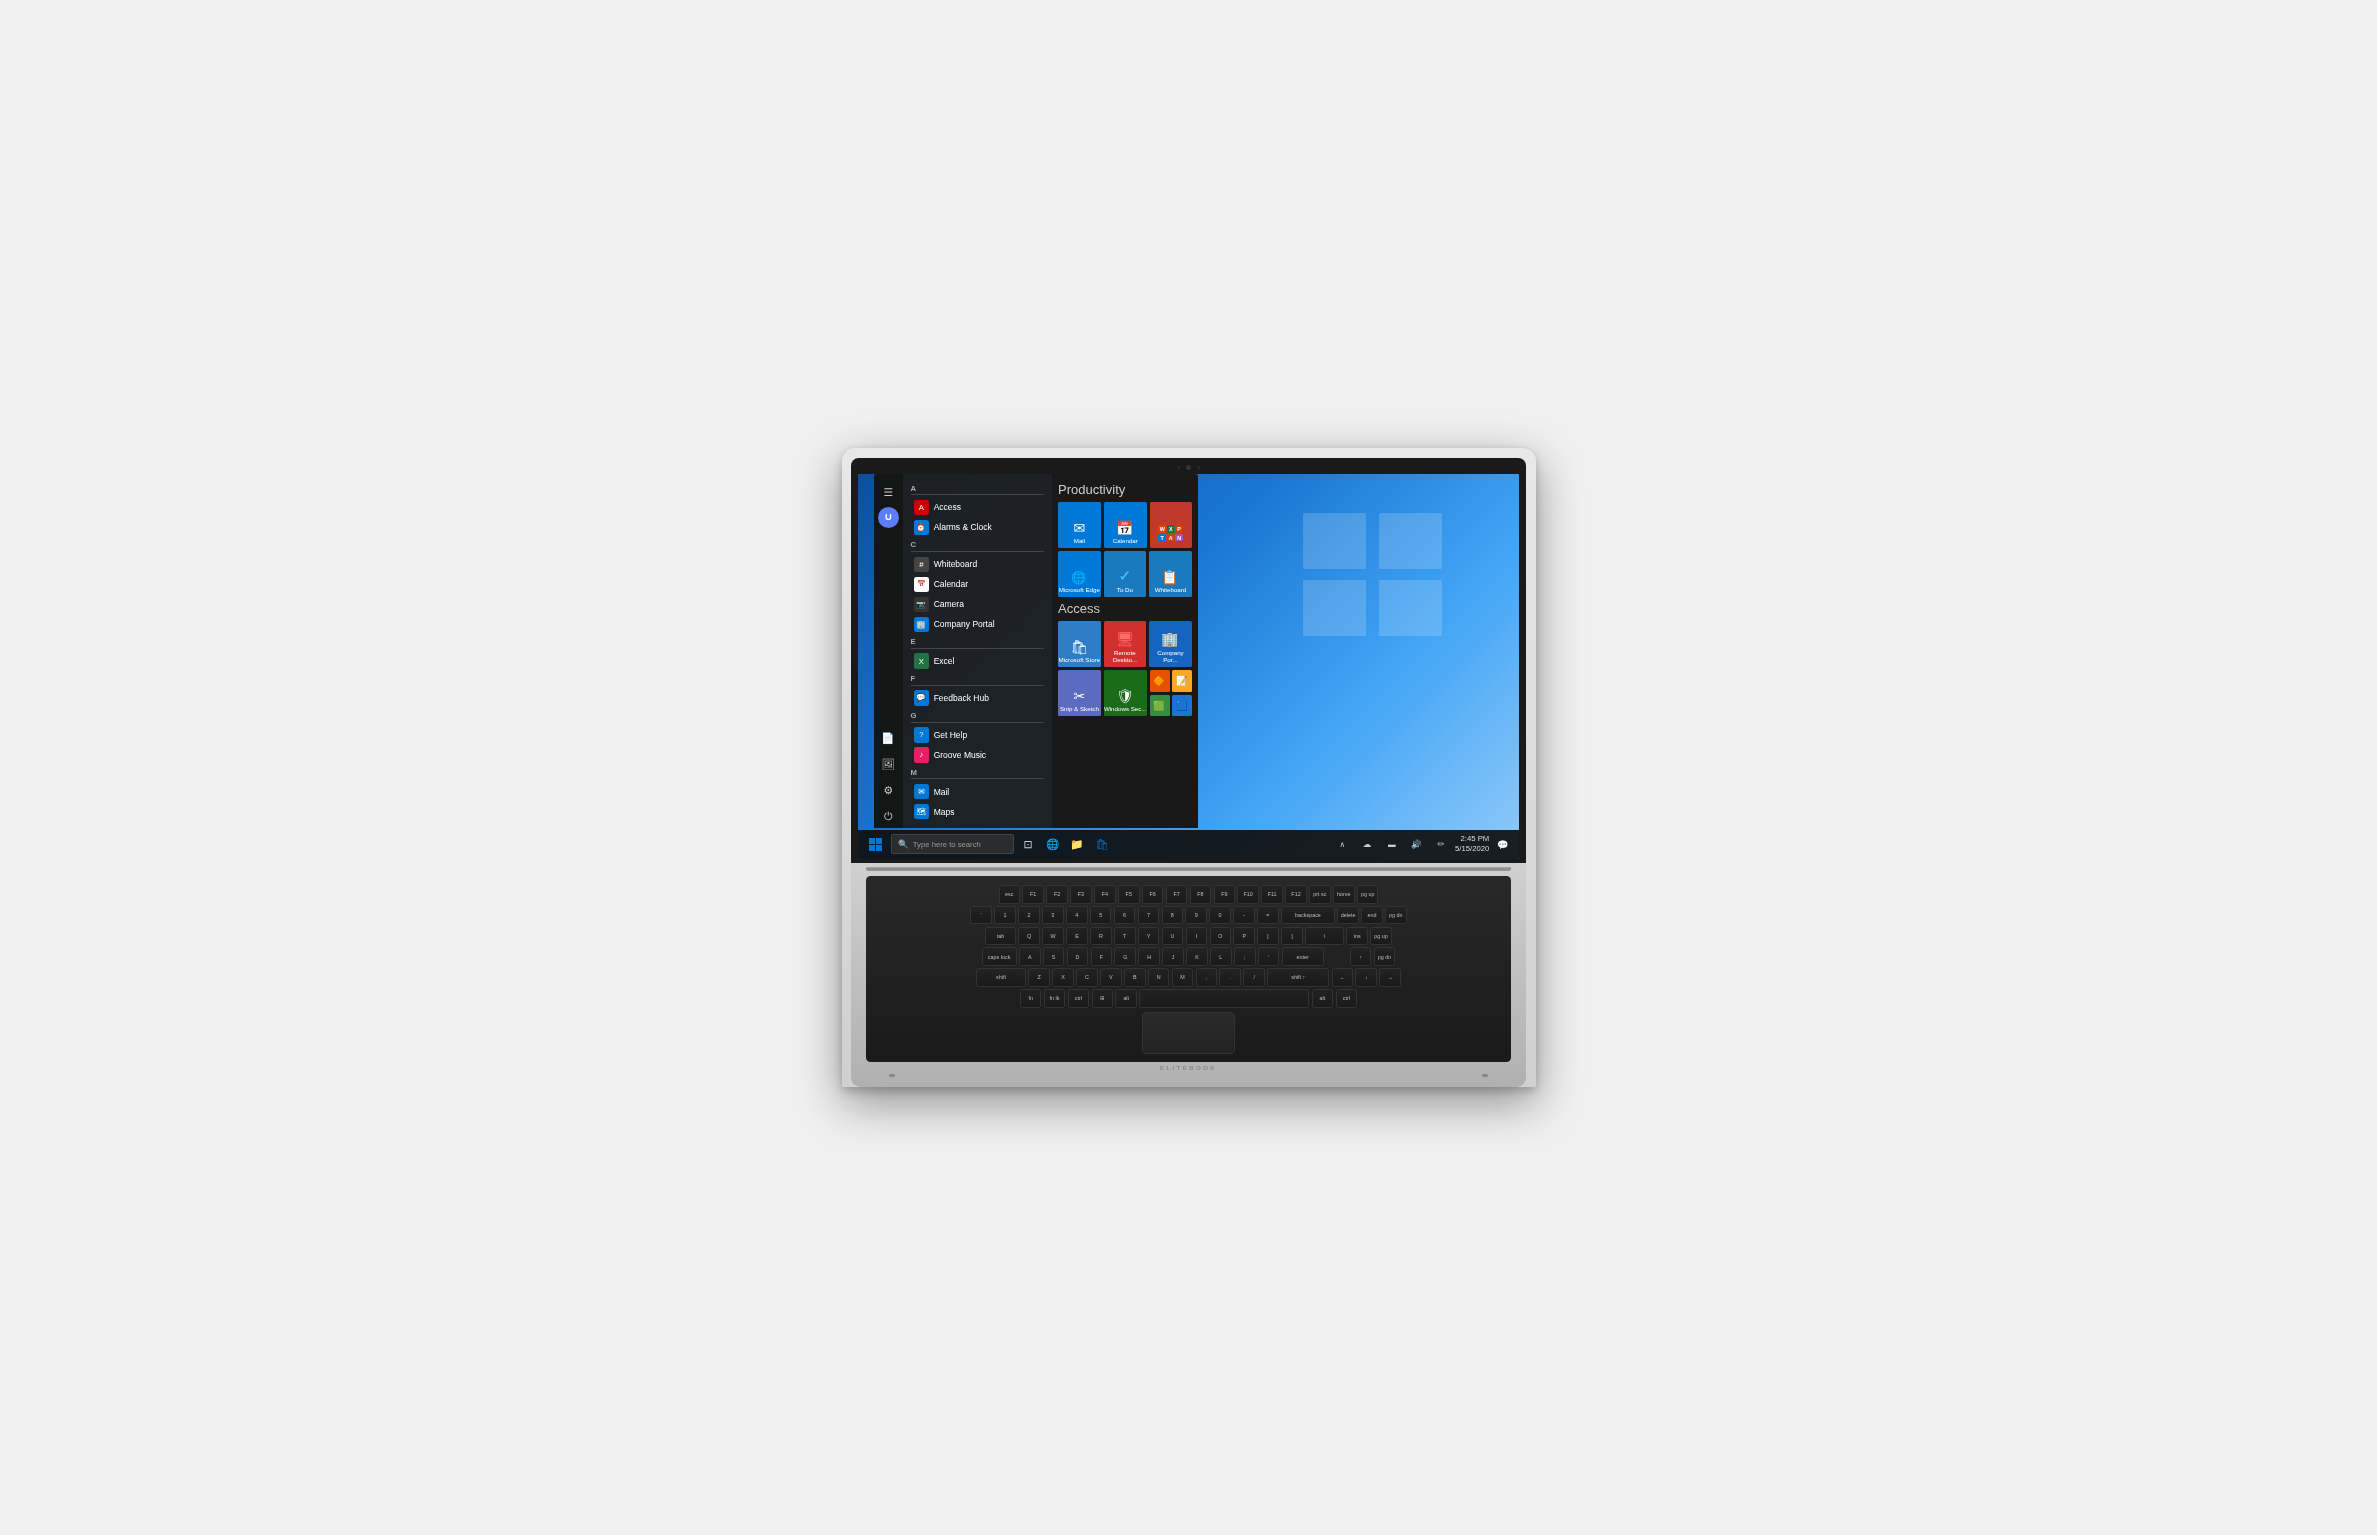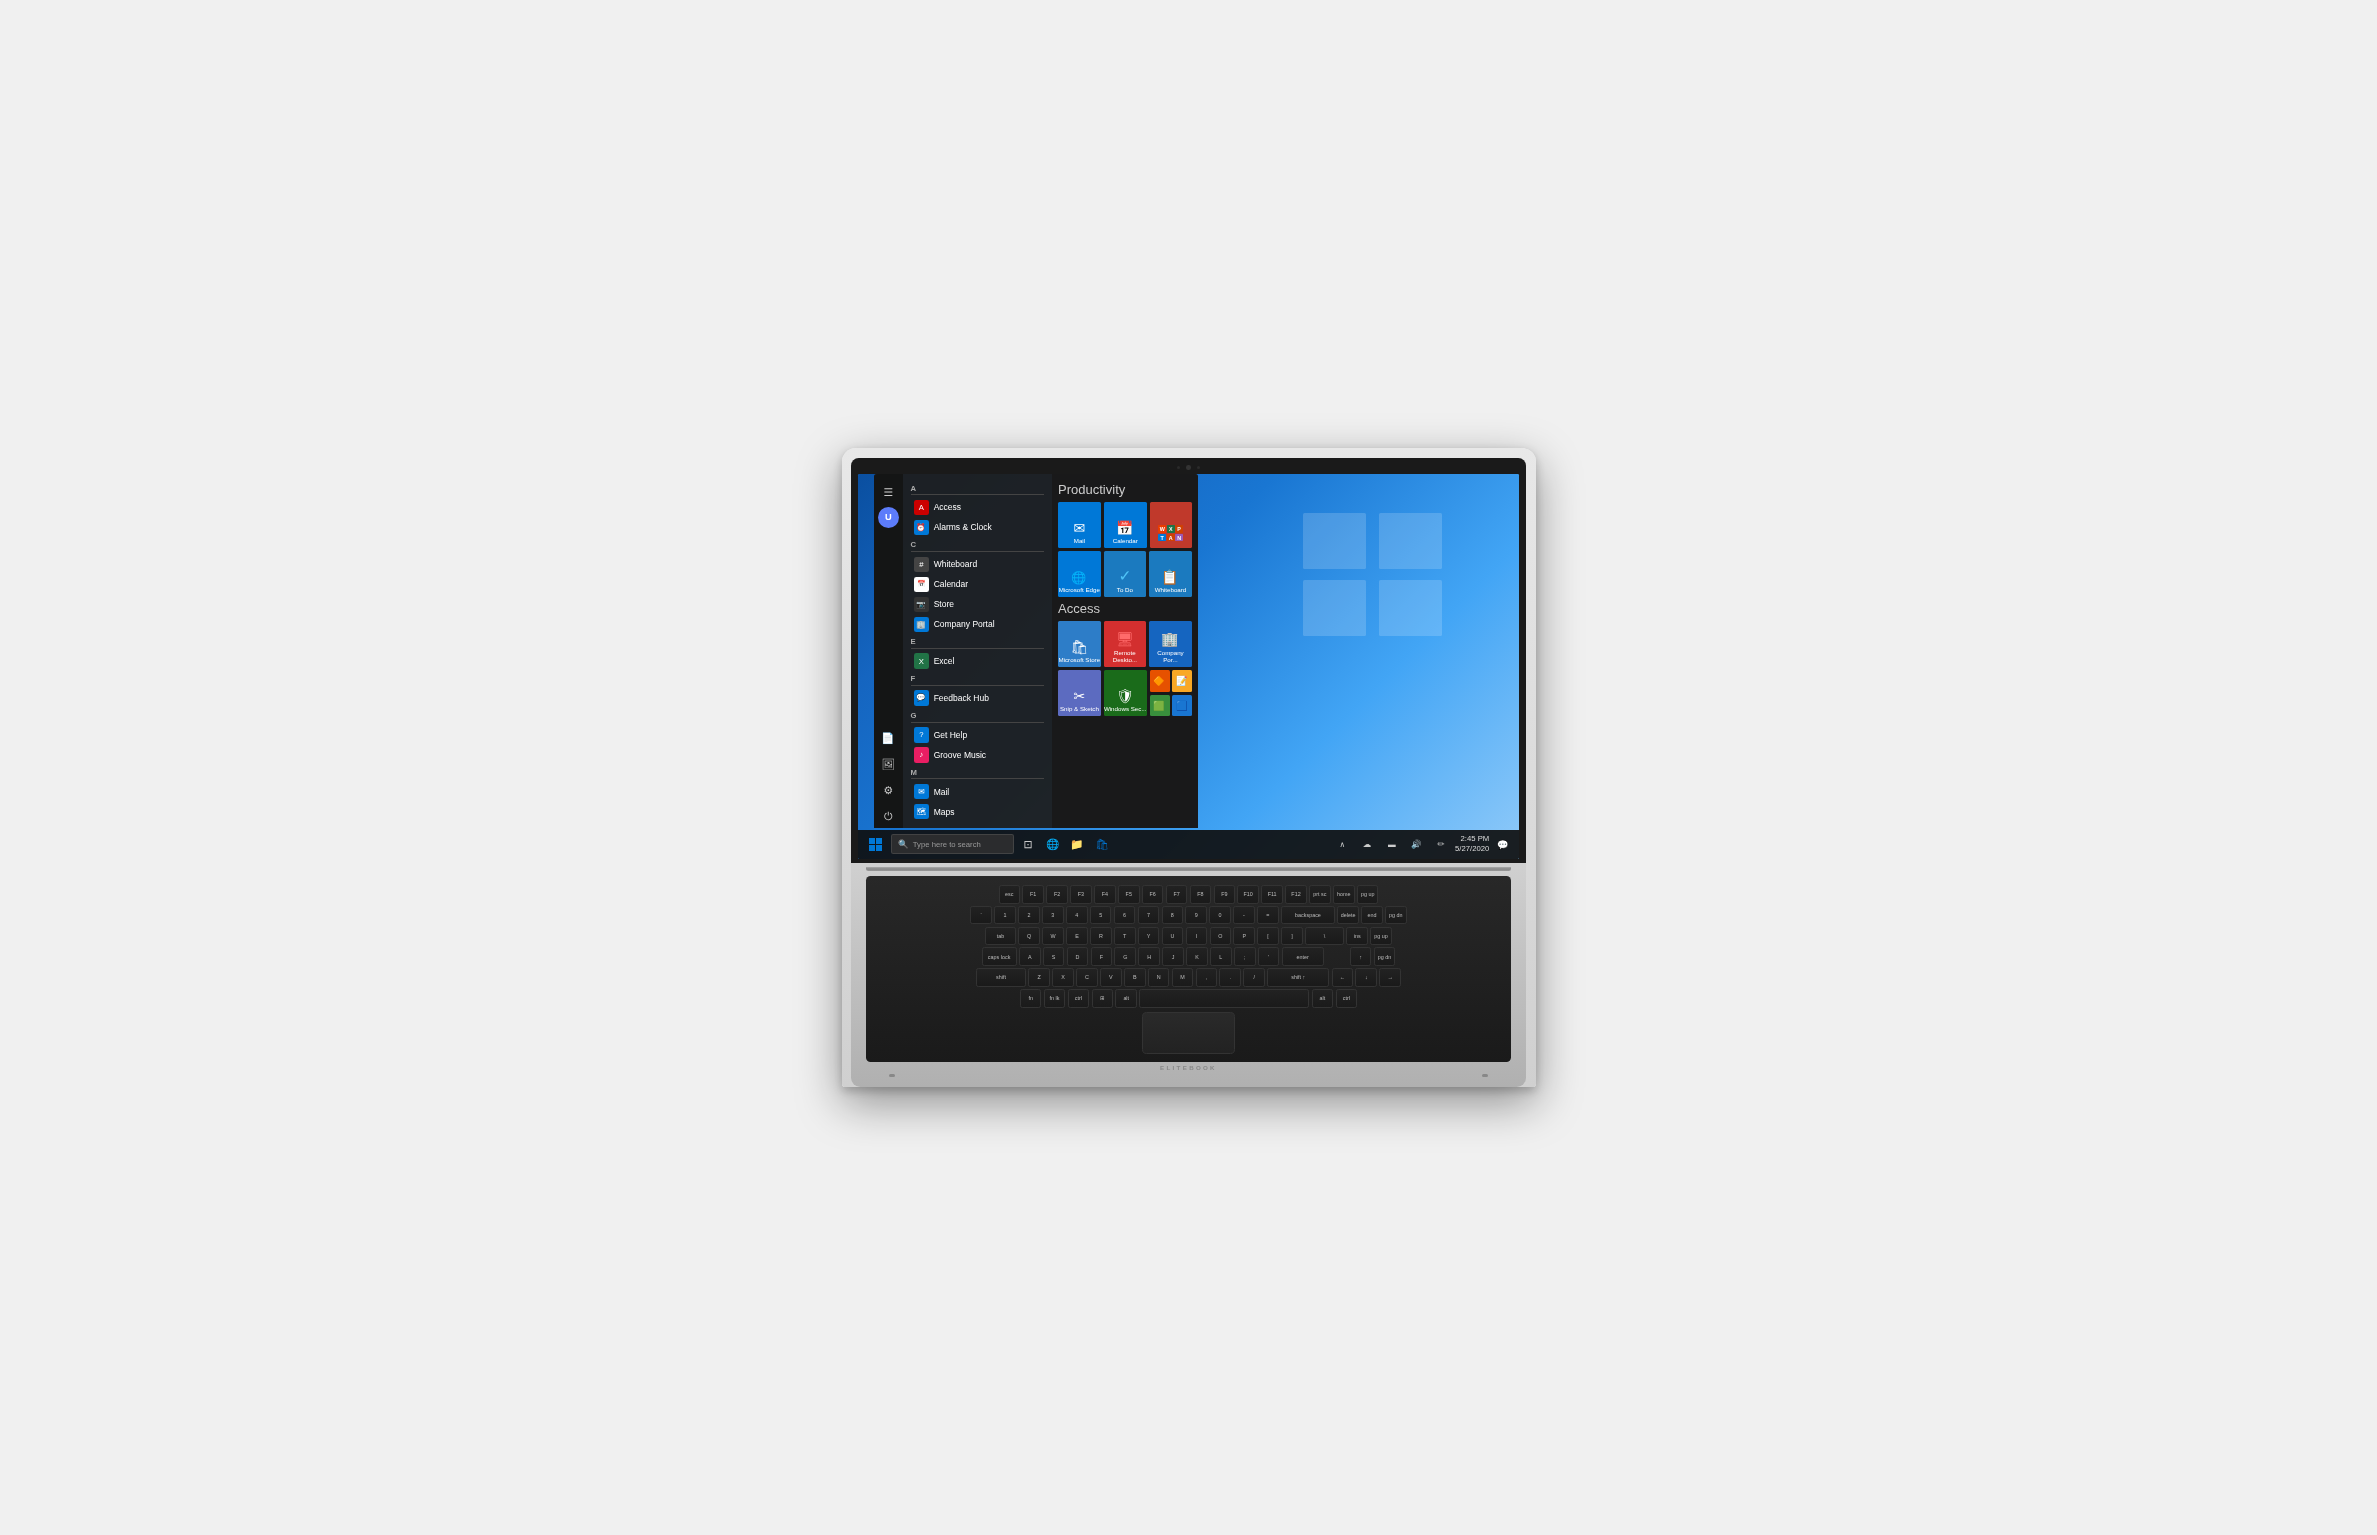--- a/index.html
+++ b/index.html
@@ -451,21 +451,21 @@
             <div class="app-item">
               <div class="app-icon calculator">#</div>
               <span>Whiteboard</span>
             </div>
             <div class="app-item">
               <div class="app-icon calendar" style="font-size:7px;">📅</div>
               <span>Calendar</span>
             </div>
             <div class="app-item">
               <div class="app-icon camera">📷</div>
-              <span>Store</span>
+              <span>Camera</span>
             </div>
             <div class="app-item">
               <div class="app-icon company">🏢</div>
               <span>Company Portal</span>
             </div>
 
             <div class="section-letter">E</div>
             <div class="app-item">
               <div class="app-icon excel">X</div>
               <span>Excel</span>
@@ -606,21 +606,21 @@
         <div class="taskbar-spacer"></div>
 
         <div class="taskbar-right">
           <div class="taskbar-icon" style="font-size:7.7px;">∧</div>
           <div class="taskbar-icon" style="font-size:8.5px;">☁</div>
           <div class="taskbar-icon" style="font-size:7.7px;">▬</div>
           <div class="taskbar-icon" style="font-size:8.5px;">🔊</div>
           <div class="taskbar-icon" style="font-size:8.5px;">✏</div>
           <div class="time-display">
             <span>2:45 PM</span>
-            <span>5/27/2020</span>
+            <span>5/15/2020</span>
           </div>
           <div class="taskbar-icon" style="font-size:9.3px;">💬</div>
         </div>
       </div>
     </div>
   </div>
 
   <div class="laptop-bottom">
     <div class="hinge-bar"></div>
     <div class="keyboard-area">

